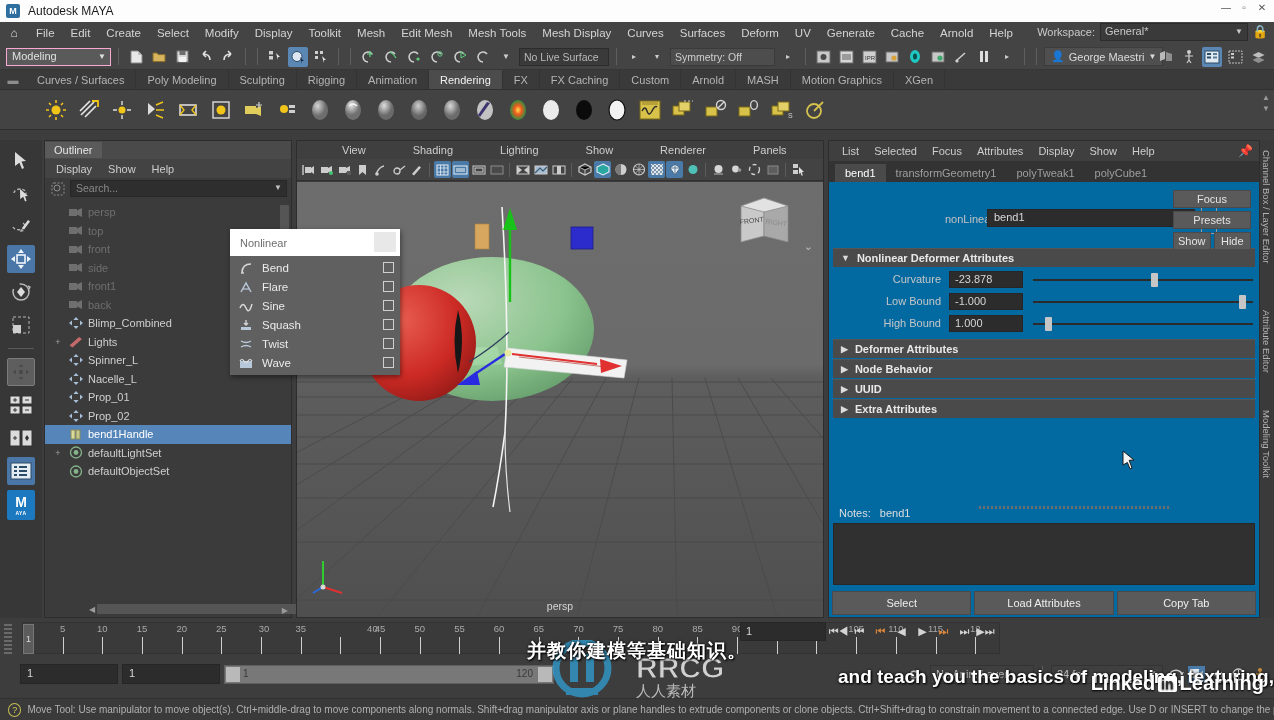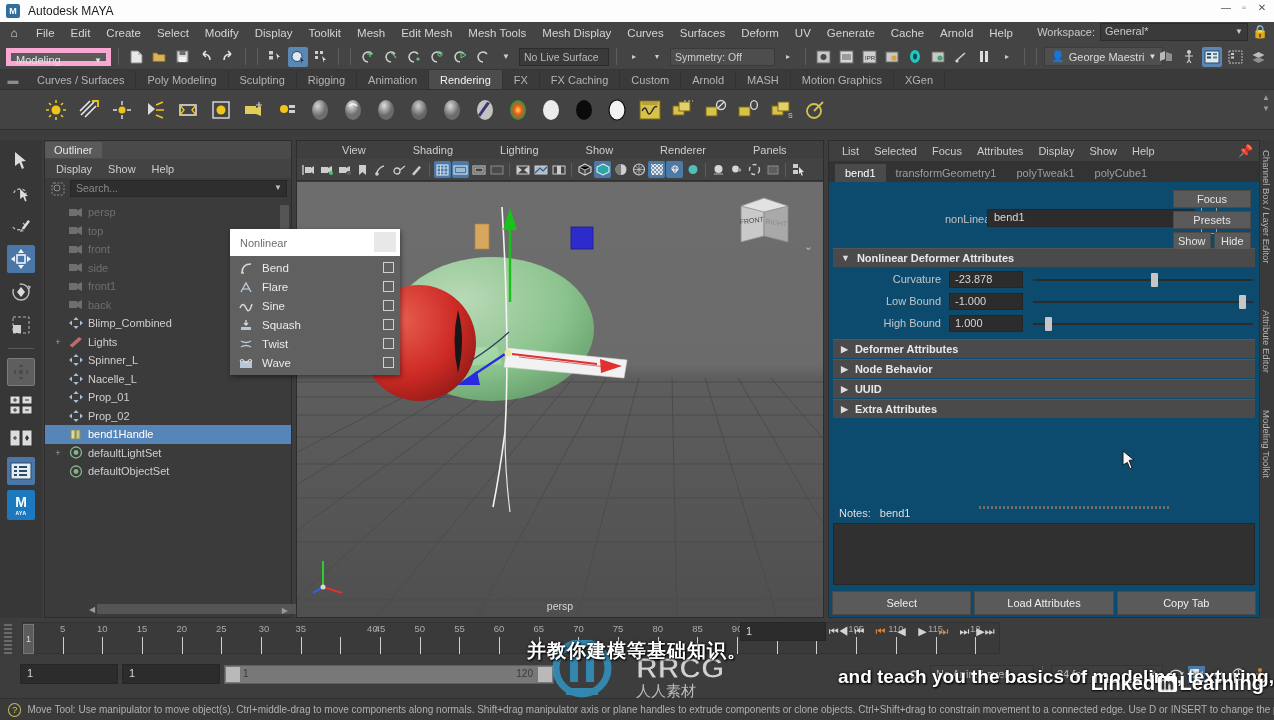--- a/index.html
+++ b/index.html
@@ -42,21 +42,21 @@
   }
   .ws-select .caret { position:absolute; right:4px; top:3px; font-size:8px;}
   .lock-icon { position:absolute; right:5px; top:2px; color:#e2c04a; font-size:13px;}
 
   
   .statusline {
     height:26px; background:#444444; display:flex; align-items:center;
     padding-left:6px; gap:3px; position:relative; border-bottom:1px solid #363636;
   }
   .menuset {
-    width:105px; height:18px; background:#5a5a5a; border:5px solid #f9a8d4;
+    width:105px; height:18px; background:#5a5a5a; border:1px solid #f9a8d4;
     color:#e0e0e0; font-size:11px; padding:1px 5px; position:relative;
   }
   .menuset .caret { position:absolute; right:4px; top:3px; font-size:8px;}
   .sep { width:1px; height:17px; background:#5e5e5e; margin:0 4px;}
   .tbtn {
     width:20px; height:20px; display:flex; align-items:center; justify-content:center;
     color:#cfcfcf; font-size:12px; cursor:default; border-radius:2px;
   }
   .tbtn.on { background:#5b87b5; }
   .field-live {
@@ -156,21 +156,21 @@
   .vp-canvas { position:absolute; top:41px; left:0; right:0; bottom:0; overflow:hidden;
     background:linear-gradient(#6a6a6a,#6f6f6f 48%,#5d5d5d 52%,#545454); }
   .vp-label { position:absolute; bottom:5px; left:0; right:0; text-align:center;
     font-size:10.5px; color:#d6d6d6;}
   .viewcube { position:absolute; right:28px; top:8px; width:60px; height:62px;}
   .vc-caret { position:absolute; right:10px; top:58px; color:#bdbdbd; font-size:11px;}
 
   
   .attred {
     position:absolute; left:828px; top:0; width:432px; height:478px;
-    background:#0c4a6e; border:1px solid #2d2d2d;
+    background:#0369a1; border:1px solid #2d2d2d;
   }
   .ae-menu { height:20px; display:flex;align-items:center; gap:1px; padding-left:6px;
     background:#3f3f3f; font-size:11px; position:relative;}
   .ae-menu span.mi { padding:1px 7px; color:#cdcdcd;}
   .ae-pin { position:absolute; right:6px; top:3px; color:#c0c0c0; font-size:12px;}
   .ae-tabs { height:21px; background:#333333; display:flex; align-items:flex-end;
     padding-left:6px; font-size:11px;}
   .ae-tab { padding:3px 10px; color:#9f9f9f;}
   .ae-tab.active { background:#4a4a4a; color:#ffffff; }
   .ae-head { height:66px; position:relative; }

